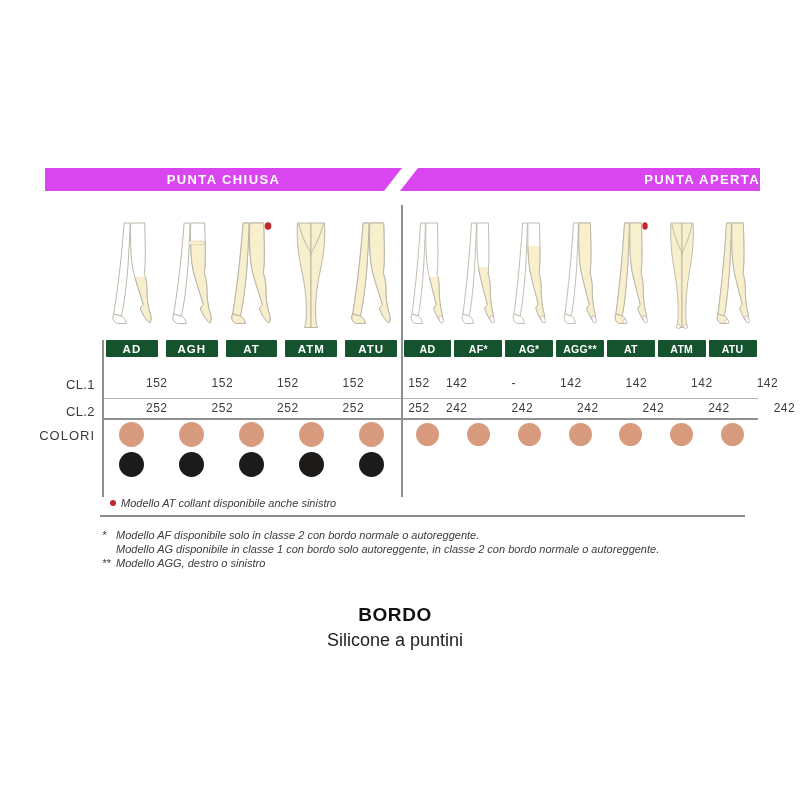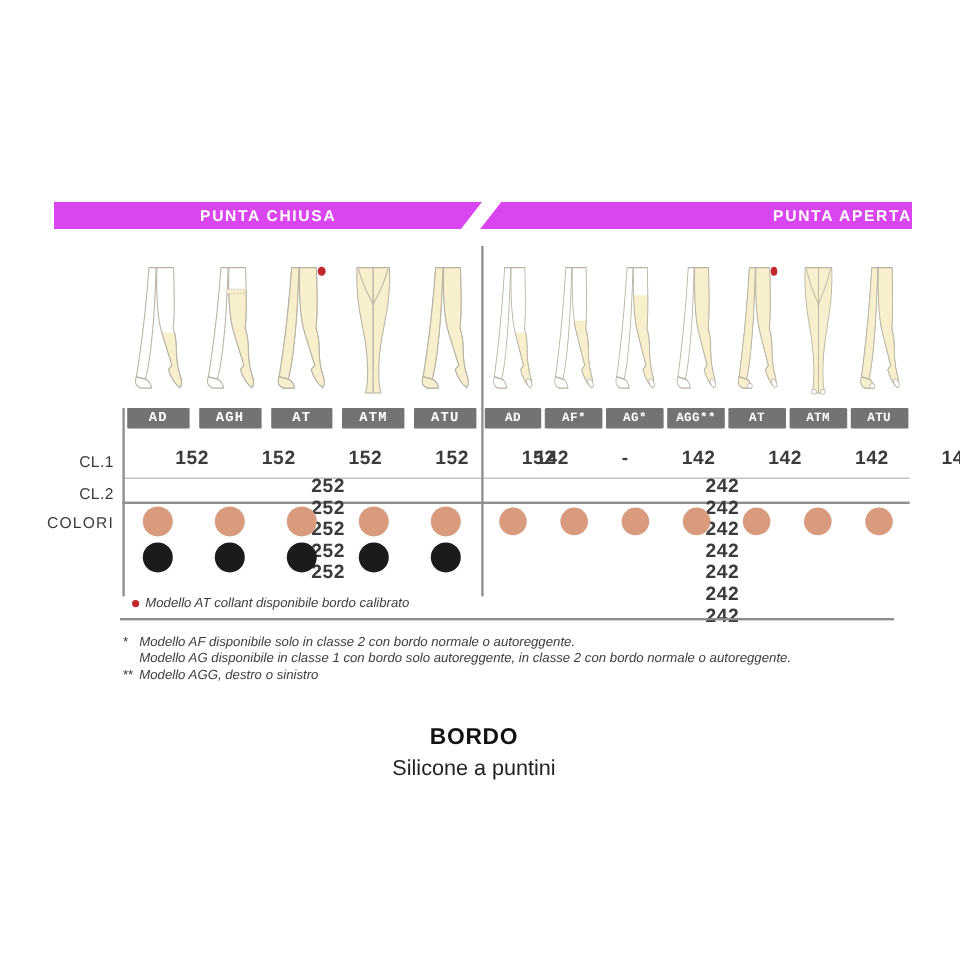--- a/index.html
+++ b/index.html
@@ -15,33 +15,33 @@
 
   
   .table{position:absolute;left:102px;top:213px;width:656px;height:284px;}
   .half{position:absolute;top:0;bottom:0;}
   .half.left{left:0;width:299px;}
   .half.right{left:300px;width:356px;}
   .row{position:absolute;left:0;right:0;display:flex;}
   .row.figures{top:0;height:122px;align-items:flex-end;}
   .row.chips{top:127px;height:17px;}
   .row.cl1{top:155px;height:30px;align-items:center;}
-  .row.cl2{top:184px;height:22px;align-items:center;flex-direction:column;}
+  .row.cl2{top:184px;height:22px;align-items:center;}
   .row.dots1{top:206px;height:30px;align-items:center;}
   .row.dots2{top:236px;height:30px;align-items:center;}
   .cell{flex:1;display:flex;align-items:center;justify-content:center;}
   .fig-cell{align-items:flex-end;}
   .fig-cell svg{display:block;}
 
-  .chip{flex:1;height:17px;background:#737373;color:#ffffff;font-weight:bold;
-        display:flex;align-items:center;justify-content:center;border-radius:1px;font-family:Liberation Mono, monospace;}
+  .chip{flex:1;height:17px;background:#14532d;color:#ffffff;font-weight:bold;
+        display:flex;align-items:center;justify-content:center;border-radius:1px;}
   .half.left  .chip{margin:0 4px;font-size:11.5px;letter-spacing:1px;}
   .half.right .chip{margin:0 1.5px;font-size:10.5px;letter-spacing:.3px;}
 
-  .val{font-size:16px;font-weight:bold;color:#3b3b3b;letter-spacing:.5px;padding-left:44px;}
+  .val{font-size:12px;font-weight:normal;color:#3b3b3b;letter-spacing:.5px;padding-left:44px;}
 
   .dot{border-radius:50%;display:inline-block;}
   .dot.beige{width:25px;height:25px;background:#d99b7e;}
   .half.right .dot.beige{width:23px;height:23px;}
   .dot.black{width:25px;height:25px;background:#1d1b19;}
 
   .hline{position:absolute;left:0;right:0;}
   .hline.h1{top:185px;height:1px;background:#b3b3b3;}
   .hline.h2{top:205px;height:2px;background:#8f8f8f;}
   .vline{position:absolute;width:1.5px;background:#909090;}
@@ -399,21 +399,21 @@
           <div class="cell"></div>
           <div class="cell"></div>
           <div class="cell"></div>
           <div class="cell"></div>
         </div>
       </div>
   </div>
 
   <div class="note-marker">
     <span class="reddot"></span>
-    <span>Modello AT collant disponibile bordo calibrato</span>
+    <span>Modello AT collant disponibile anche sinistro</span>
   </div>
   <div class="rule"></div>
   <div class="notes" id="notes">
       <div class="nrow">
         <span class="mk">*</span>
         <span>Modello AF disponibile solo in classe 2 con bordo normale o autoreggente.</span>
       </div>
       <div class="nrow">
         <span class="mk"></span>
         <span>Modello AG disponibile in classe 1 con bordo solo autoreggente, in classe 2 con bordo normale o autoreggente.</span>

